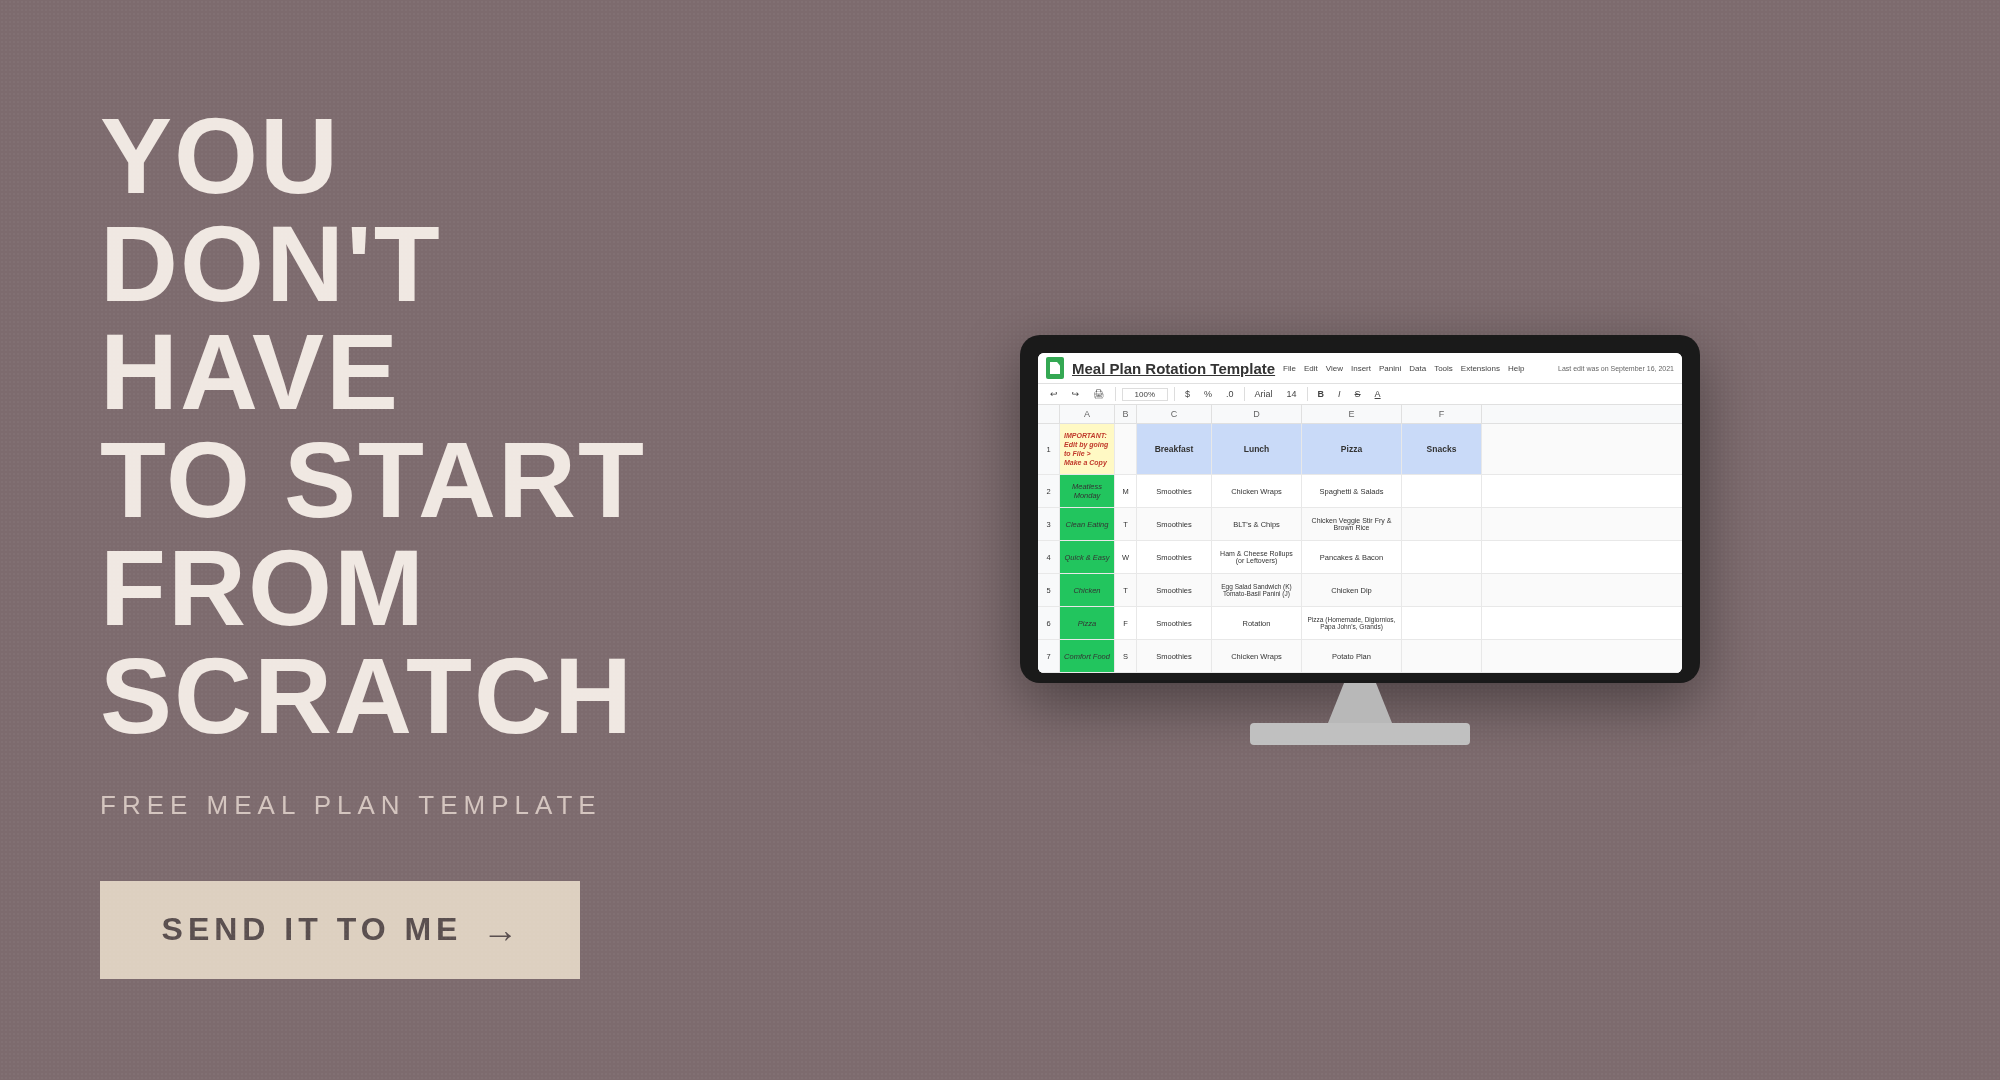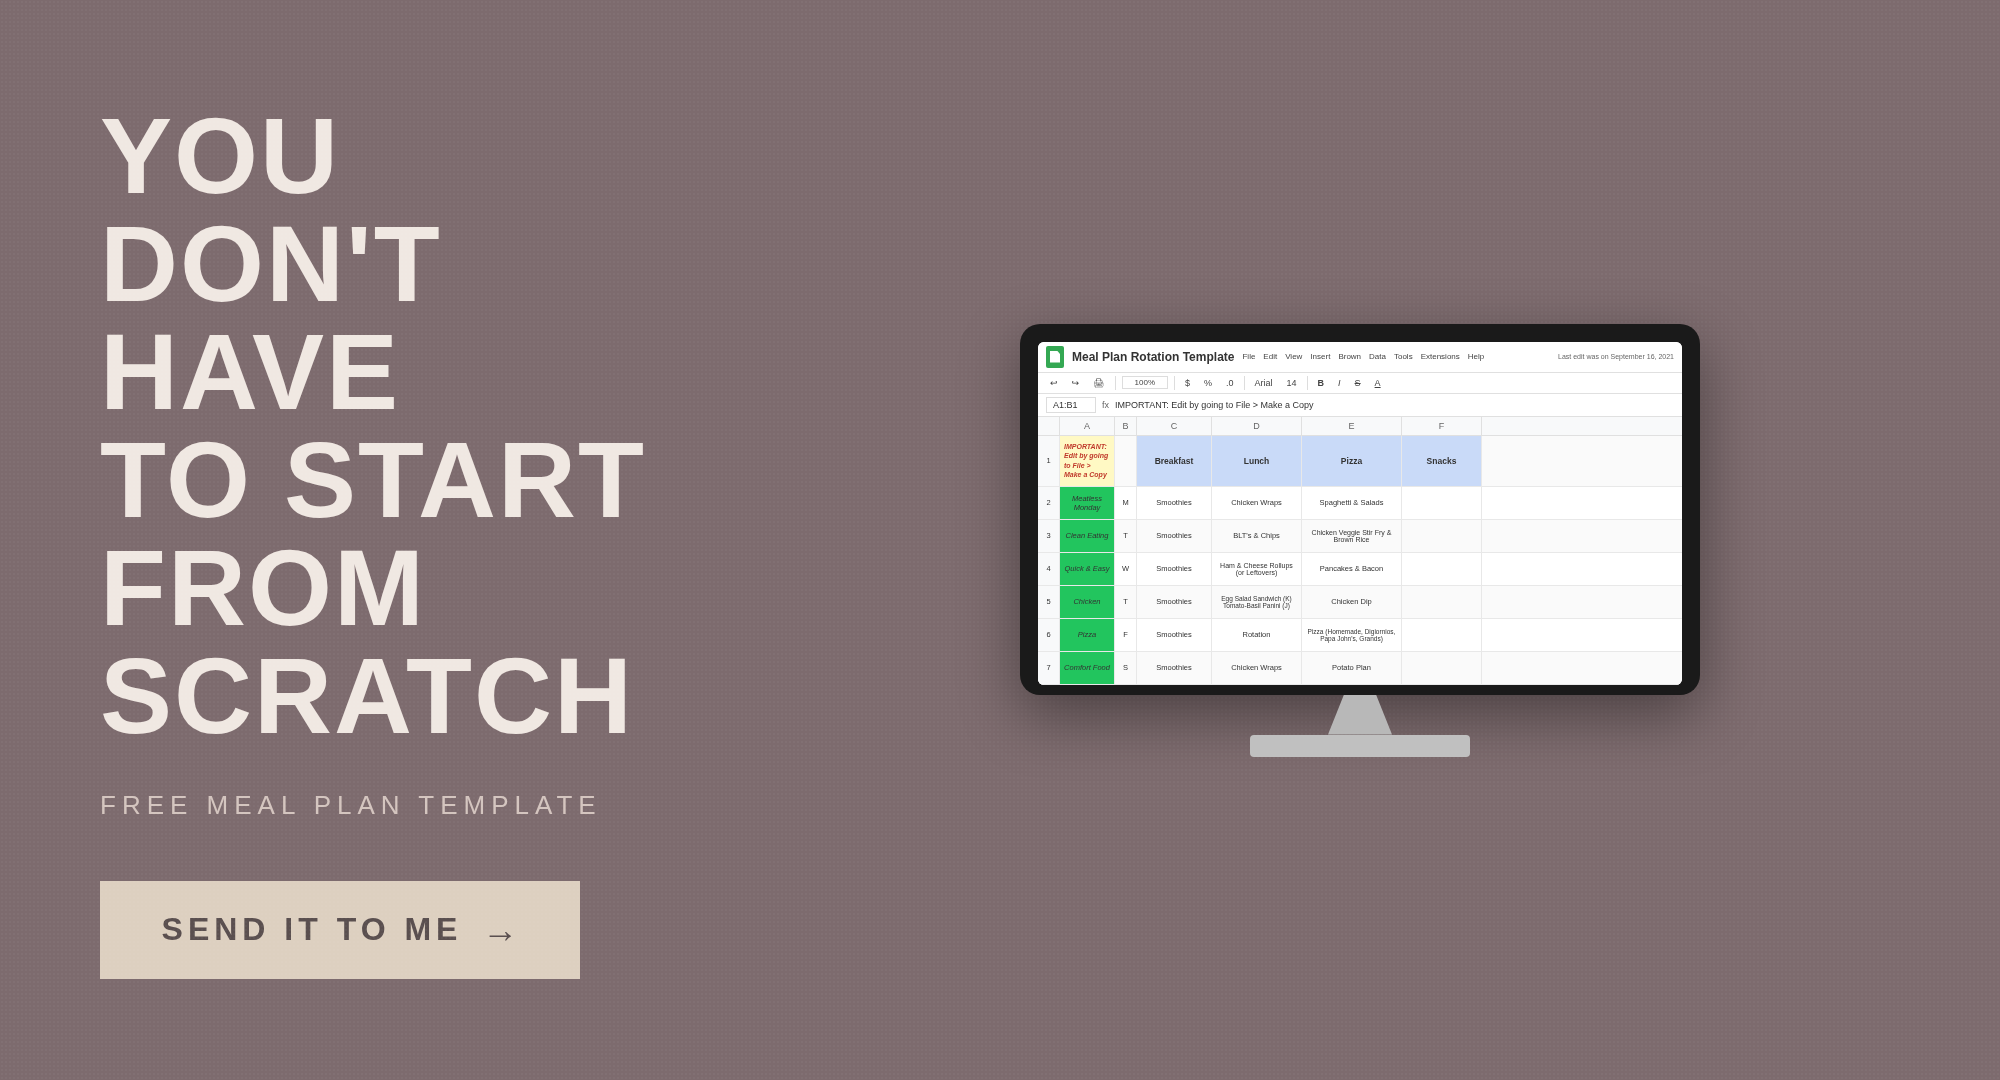--- a/index.html
+++ b/index.html
@@ -136,23 +136,24 @@
 
     .sheets-logo::after {
       content: '';
       width: 10px;
       height: 12px;
       background: white;
       clip-path: polygon(0 0, 70% 0, 100% 30%, 100% 100%, 0 100%);
     }
 
     .sheets-title {
-      font-size: 12px;
+      font-size: 15px;
       color: #333;
       font-weight: 600;
+      text-decoration: underline;
     }
 
     .sheets-menu {
       display: flex;
       gap: 8px;
       align-items: flex-end;
     }
 
     .menu-item {
       font-size: 8px;
@@ -349,21 +350,21 @@
       <div class="monitor-screen-inner">
 
         <div class="sheets-toolbar-top">
           <div class="sheets-logo"></div>
           <span class="sheets-title">Meal Plan Rotation Template</span>
           <div class="sheets-menu">
             <span class="menu-item">File</span>
             <span class="menu-item">Edit</span>
             <span class="menu-item">View</span>
             <span class="menu-item">Insert</span>
-            <span class="menu-item">Brown</span>
+            <span class="menu-item">Panini</span>
             <span class="menu-item">Data</span>
             <span class="menu-item">Tools</span>
             <span class="menu-item">Extensions</span>
             <span class="menu-item">Help</span>
           </div>
           <span class="last-edit">Last edit was on September 16, 2021</span>
         </div>
 
         <div class="sheets-toolbar-2">
           <button class="toolbar-btn">↩</button>
@@ -378,25 +379,20 @@
           <div class="toolbar-divider"></div>
           <button class="toolbar-btn">Arial</button>
           <button class="toolbar-btn">14</button>
           <div class="toolbar-divider"></div>
           <button class="toolbar-btn"><b>B</b></button>
           <button class="toolbar-btn"><i>I</i></button>
           <button class="toolbar-btn"><s>S</s></button>
           <button class="toolbar-btn"><u>A</u></button>
         </div>
 
-        <div class="formula-bar">
-          <span class="cell-ref">A1:B1</span>
-          <span style="font-size:9px;color:#666;">fx</span>
-          <span class="formula-text">IMPORTANT: Edit by going to File &gt; Make a Copy</span>
-        </div>
 
         <div class="spreadsheet">
 
           <div class="sheet-header-row">
             <div class="row-num-col"></div>
             <div class="col-header col-a">A</div>
             <div class="col-header col-b">B</div>
             <div class="col-header col-c">C</div>
             <div class="col-header col-d">D</div>
             <div class="col-header col-e">E</div>

